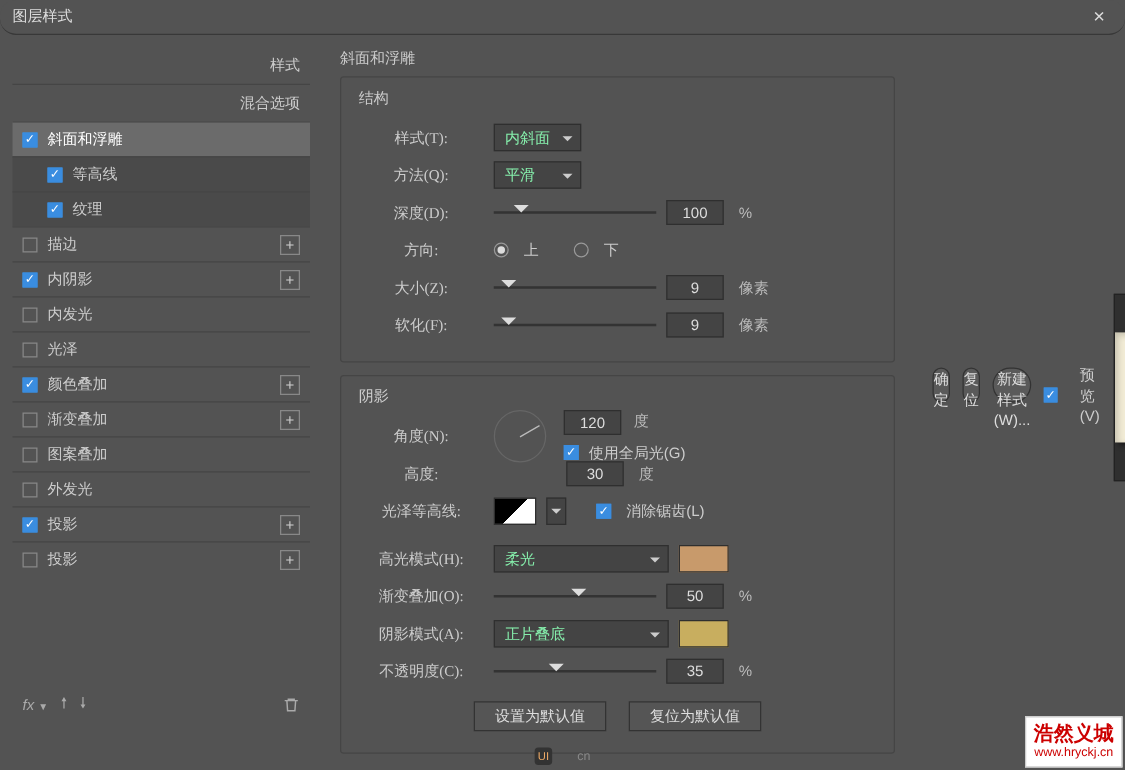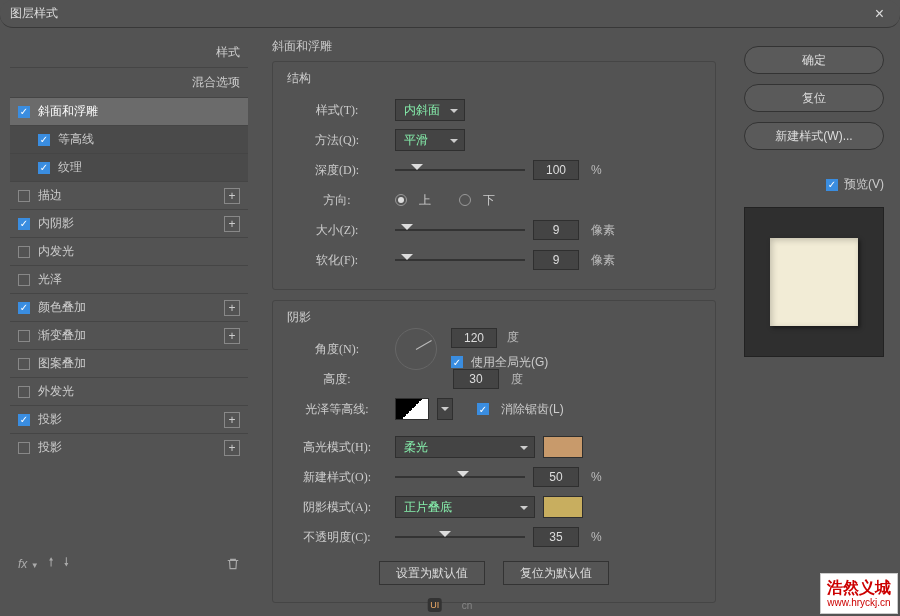--- a/index.html
+++ b/index.html
@@ -39,23 +39,23 @@
 .chk { width: 12px; height: 12px; border: 1px solid #888; display: inline-flex; align-items: center; justify-content: center; margin-right: 4px; }
 .chk.on { background: #3a8de0; border-color: #3a8de0; }
 .chk.on::after { content: "✓"; color: #fff; font-size: 10px; }
 .angle-dial { width: 42px; height: 42px; border: 1px solid #666; border-radius: 50%; position: relative; }
 .angle-dial::after { content: ""; position: absolute; left: 50%; top: 50%; width: 18px; height: 1px; background: #bbb; transform-origin: left; transform: rotate(-30deg); }
 .gloss-sw { width: 34px; height: 22px; background: linear-gradient(135deg, #000 0%, #000 50%, #fff 50%, #fff 100%); border: 1px solid #2f2f2f; }
 .gloss-dd { width: 16px; height: 22px; background: #444; border: 1px solid #2f2f2f; display: flex; align-items: center; justify-content: center; }
 .gloss-dd::after { content: ""; border: 4px solid transparent; border-top-color: #ccc; margin-top: 4px; }
 .swatch { width: 40px; height: 22px; border: 1px solid #2f2f2f; }
 .btn { background: #555; border: 1px solid #333; color: #ddd; height: 24px; padding: 0 16px; font-size: 12px; cursor: pointer; }
-.right { width: 170px; padding: 18px 16px; display: flex; flex-direction: column; align-items: flex-end; gap: 10px; }
+.right { width: 170px; padding: 18px 16px; display: flex; align-items: center; gap: 10px; }
 .rbtn { width: 140px; height: 28px; border: 1px solid #333; border-radius: 14px; background: #5a5a5a; color: #ddd; font-size: 12px; cursor: pointer; }
-.preview-row { display: flex; align-items: center; gap: 2px; color: #ccc; font-size: 12px; margin-top: 16px; }
+.preview-row { display: flex; align-items: center; gap: 14px; color: #ccc; font-size: 12px; margin-top: 16px; }
 .preview-box { width: 140px; height: 150px; background: #2f2f2f; border: 1px solid #222; display: flex; align-items: center; justify-content: center; margin-top: 4px; }
 .preview-inner { width: 88px; height: 88px; background: #f2ecd6; box-shadow: inset 2px 2px 6px rgba(0,0,0,.2), 2px 2px 4px rgba(0,0,0,.5); }
 .watermark { position: absolute; right: 2px; bottom: 2px; background: #fff; color: #c00; font-size: 10px; padding: 4px 6px; text-align: center; line-height: 1.2; border: 1px solid #ccc; }
 .watermark b { font-size: 16px; }
 .logo { position: absolute; left: 50%; bottom: 4px; transform: translateX(-50%); color: #888; font-size: 10px; display: flex; align-items: center; gap: 20px; }
 .logo-badge { width:14px; height:14px; background:#333; border-radius:3px; color:#ea6; font-size:9px; display:flex; align-items:center; justify-content:center; }
 </style>
 </head>
 <body>
 
@@ -218,21 +218,21 @@
         <span style="width:8px"></span>
         <span class="chk on"></span>
         <span>消除锯齿(L)</span>
       </div>
       <div class="row" style="margin-top:8px">
         <span class="lbl">高光模式(H):</span>
         <span class="select" style="min-width:140px">柔光</span>
         <span class="swatch" style="background:#c89a6b"></span>
       </div>
       <div class="row">
-        <span class="lbl">新建样式(O):</span>
+        <span class="lbl">渐变叠加(O):</span>
         <div class="slider">
             <div class="track"></div>
             <div class="thumb" style="left:62px"></div>
           </div>
         <input class="numbox" value="50" style="">
         <span class="unit">%</span>
       </div>
       <div class="row">
         <span class="lbl">阴影模式(A):</span>
         <span class="select" style="min-width:140px">正片叠底</span>

